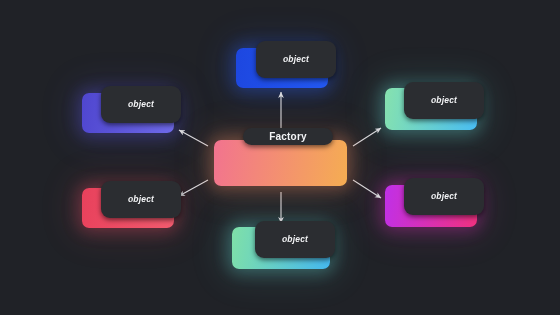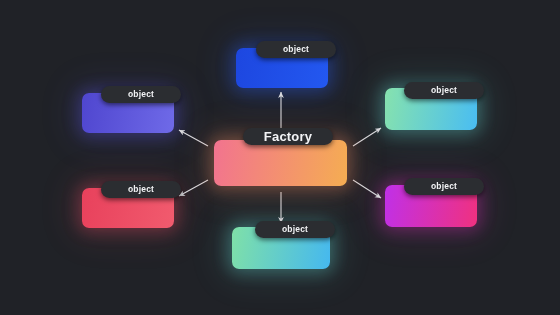--- a/index.html
+++ b/index.html
@@ -34,22 +34,22 @@
     font-size: 8.5px;
     font-weight: bold;
     letter-spacing: 0.2px;
     line-height: 17px;
     height: 17px;
     text-align: center;
     white-space: nowrap;
     box-shadow: 0 2px 5px rgba(0,0,0,0.55);
     z-index: 6;
   }
-  .chip.wide { min-width: 62px; padding: 0 9px; }
-  .chip.factory { min-width: 70px; padding: 0 10px; font-size: 13px; }
+  .chip.wide { min-width: 62px; padding: 10px 9px; font-style: italic; }
+  .chip.factory { min-width: 70px; padding: 0 10px; font-size: 10px; }
   svg.links {
     position: absolute;
     left: 0; top: 0;
     width: 560px; height: 315px;
     z-index: 3;
     pointer-events: none;
   }
 </style>
 </head>
 <body>

